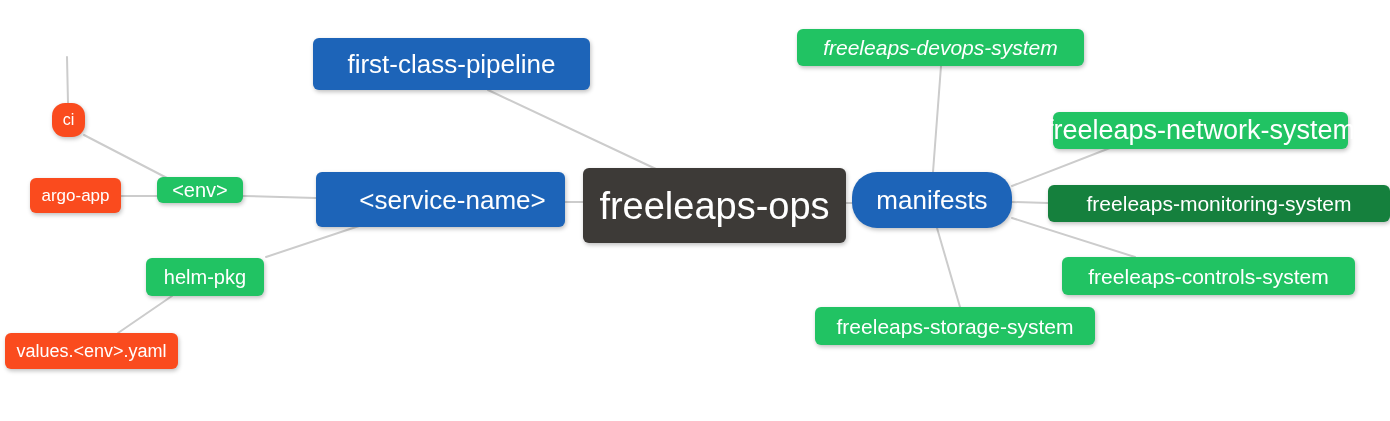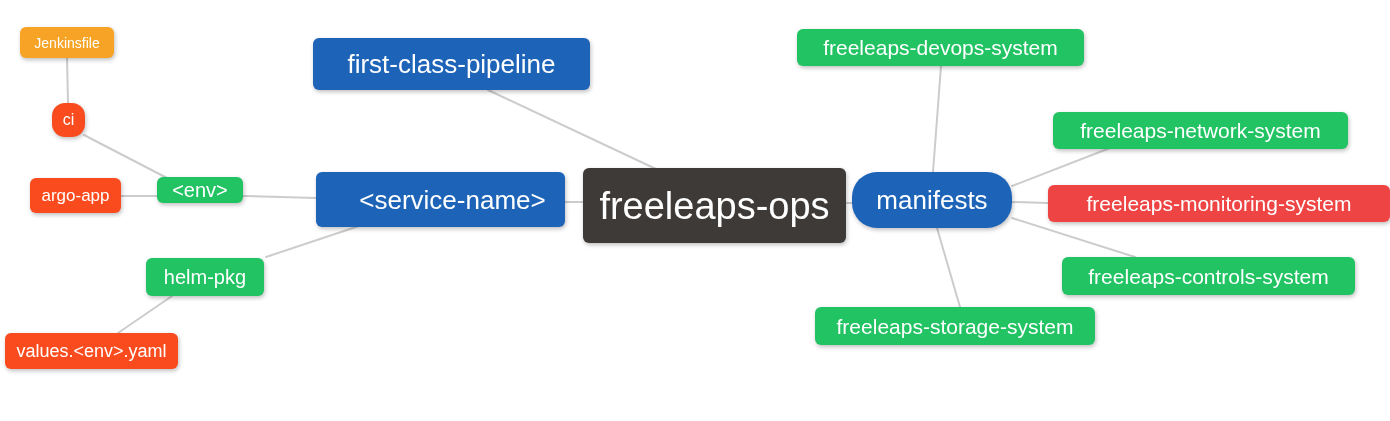--- a/index.html
+++ b/index.html
@@ -53,28 +53,27 @@
       <line x1="488" y1="90" x2="656" y2="169" stroke="#cccccc" stroke-width="2" stroke-linecap="round"></line>
       <line x1="565" y1="202" x2="583" y2="202" stroke="#cccccc" stroke-width="2" stroke-linecap="round"></line>
       <line x1="846" y1="203" x2="852" y2="203" stroke="#cccccc" stroke-width="2" stroke-linecap="round"></line>
       <line x1="933" y1="172" x2="941" y2="66" stroke="#cccccc" stroke-width="2" stroke-linecap="round"></line>
       <line x1="1012" y1="186" x2="1110" y2="148" stroke="#cccccc" stroke-width="2" stroke-linecap="round"></line>
       <line x1="1012" y1="202" x2="1048" y2="203" stroke="#cccccc" stroke-width="2" stroke-linecap="round"></line>
       <line x1="1012" y1="218" x2="1135" y2="257" stroke="#cccccc" stroke-width="2" stroke-linecap="round"></line>
       <line x1="937" y1="228" x2="960" y2="307" stroke="#cccccc" stroke-width="2" stroke-linecap="round"></line>
     </svg>
 
-<div class="node" style="left: 20px; top: 27px; width: 94px; height: 31px; font-size: 14px; background: rgb(247, 164, 38);">Jenkinsfile</div>
     <div class="node" style="left: 52px; top: 103px; width: 33px; height: 34px; font-size: 16px; background: rgb(250, 75, 30); border-radius: 13px;">ci</div>
     <div class="node" style="left: 30px; top: 178px; width: 91px; height: 35px; font-size: 17px; background: rgb(250, 75, 30);">argo-app</div>
     <div class="node" style="left: 157px; top: 177px; width: 86px; height: 26px; font-size: 20px; background: rgb(33, 195, 99);">&lt;env&gt;</div>
     <div class="node" style="left: 146px; top: 258px; width: 118px; height: 38px; font-size: 20px; background: rgb(33, 195, 99);">helm-pkg</div>
     <div class="node" style="left: 5px; top: 333px; width: 173px; height: 36px; font-size: 18px; background: rgb(250, 75, 30);">values.&lt;env&gt;.yaml</div>
     <div class="node" style="left: 313px; top: 38px; width: 277px; height: 52px; font-size: 26px; background: rgb(29, 100, 184);">first-class-pipeline</div>
     <div class="node" style="left: 316px; top: 172px; width: 249px; height: 55px; font-size: 26px; background: rgb(29, 100, 184); padding-left: 24px;">&lt;service-name&gt;</div>
     <div class="node" style="left: 583px; top: 168px; width: 263px; height: 75px; font-size: 38px; background: rgb(61, 58, 55);">freeleaps-ops</div>
     <div class="node" style="left: 852px; top: 172px; width: 160px; height: 56px; font-size: 26px; background: rgb(29, 100, 184); border-radius: 25px;">manifests</div>
-    <div class="node" style="left: 797px; top: 29px; width: 287px; height: 37px; font-size: 21px; background: rgb(33, 195, 99);">freeleaps-devops-system</div>
-    <div class="node" style="left: 1053px; top: 112px; width: 295px; height: 37px; font-size: 21px; background: rgb(33, 195, 99);">freeleaps-network-system</div>
-    <div class="node" style="left: 1048px; top: 185px; width: 342px; height: 37px; font-size: 21px; background: #ef4444;">freeleaps-monitoring-system</div>
+    <div class="node" style="left: 797px; top: 29px; width: 287px; height: 37px; font-size: 21px; background: rgb(33, 195, 99); font-style: italic;">freeleaps-devops-system</div>
+    <div class="node" style="left: 1053px; top: 112px; width: 295px; height: 37px; font-size: 27px; background: rgb(33, 195, 99);">freeleaps-network-system</div>
+    <div class="node" style="left: 1048px; top: 185px; width: 342px; height: 37px; font-size: 21px; background: #15803d;">freeleaps-monitoring-system</div>
     <div class="node" style="left: 1062px; top: 257px; width: 293px; height: 38px; font-size: 21px; background: rgb(33, 195, 99);">freeleaps-controls-system</div>
     <div class="node" style="left: 815px; top: 307px; width: 280px; height: 38px; font-size: 21px; background: rgb(33, 195, 99);">freeleaps-storage-system</div>
   </div>
 
 </body></html>

